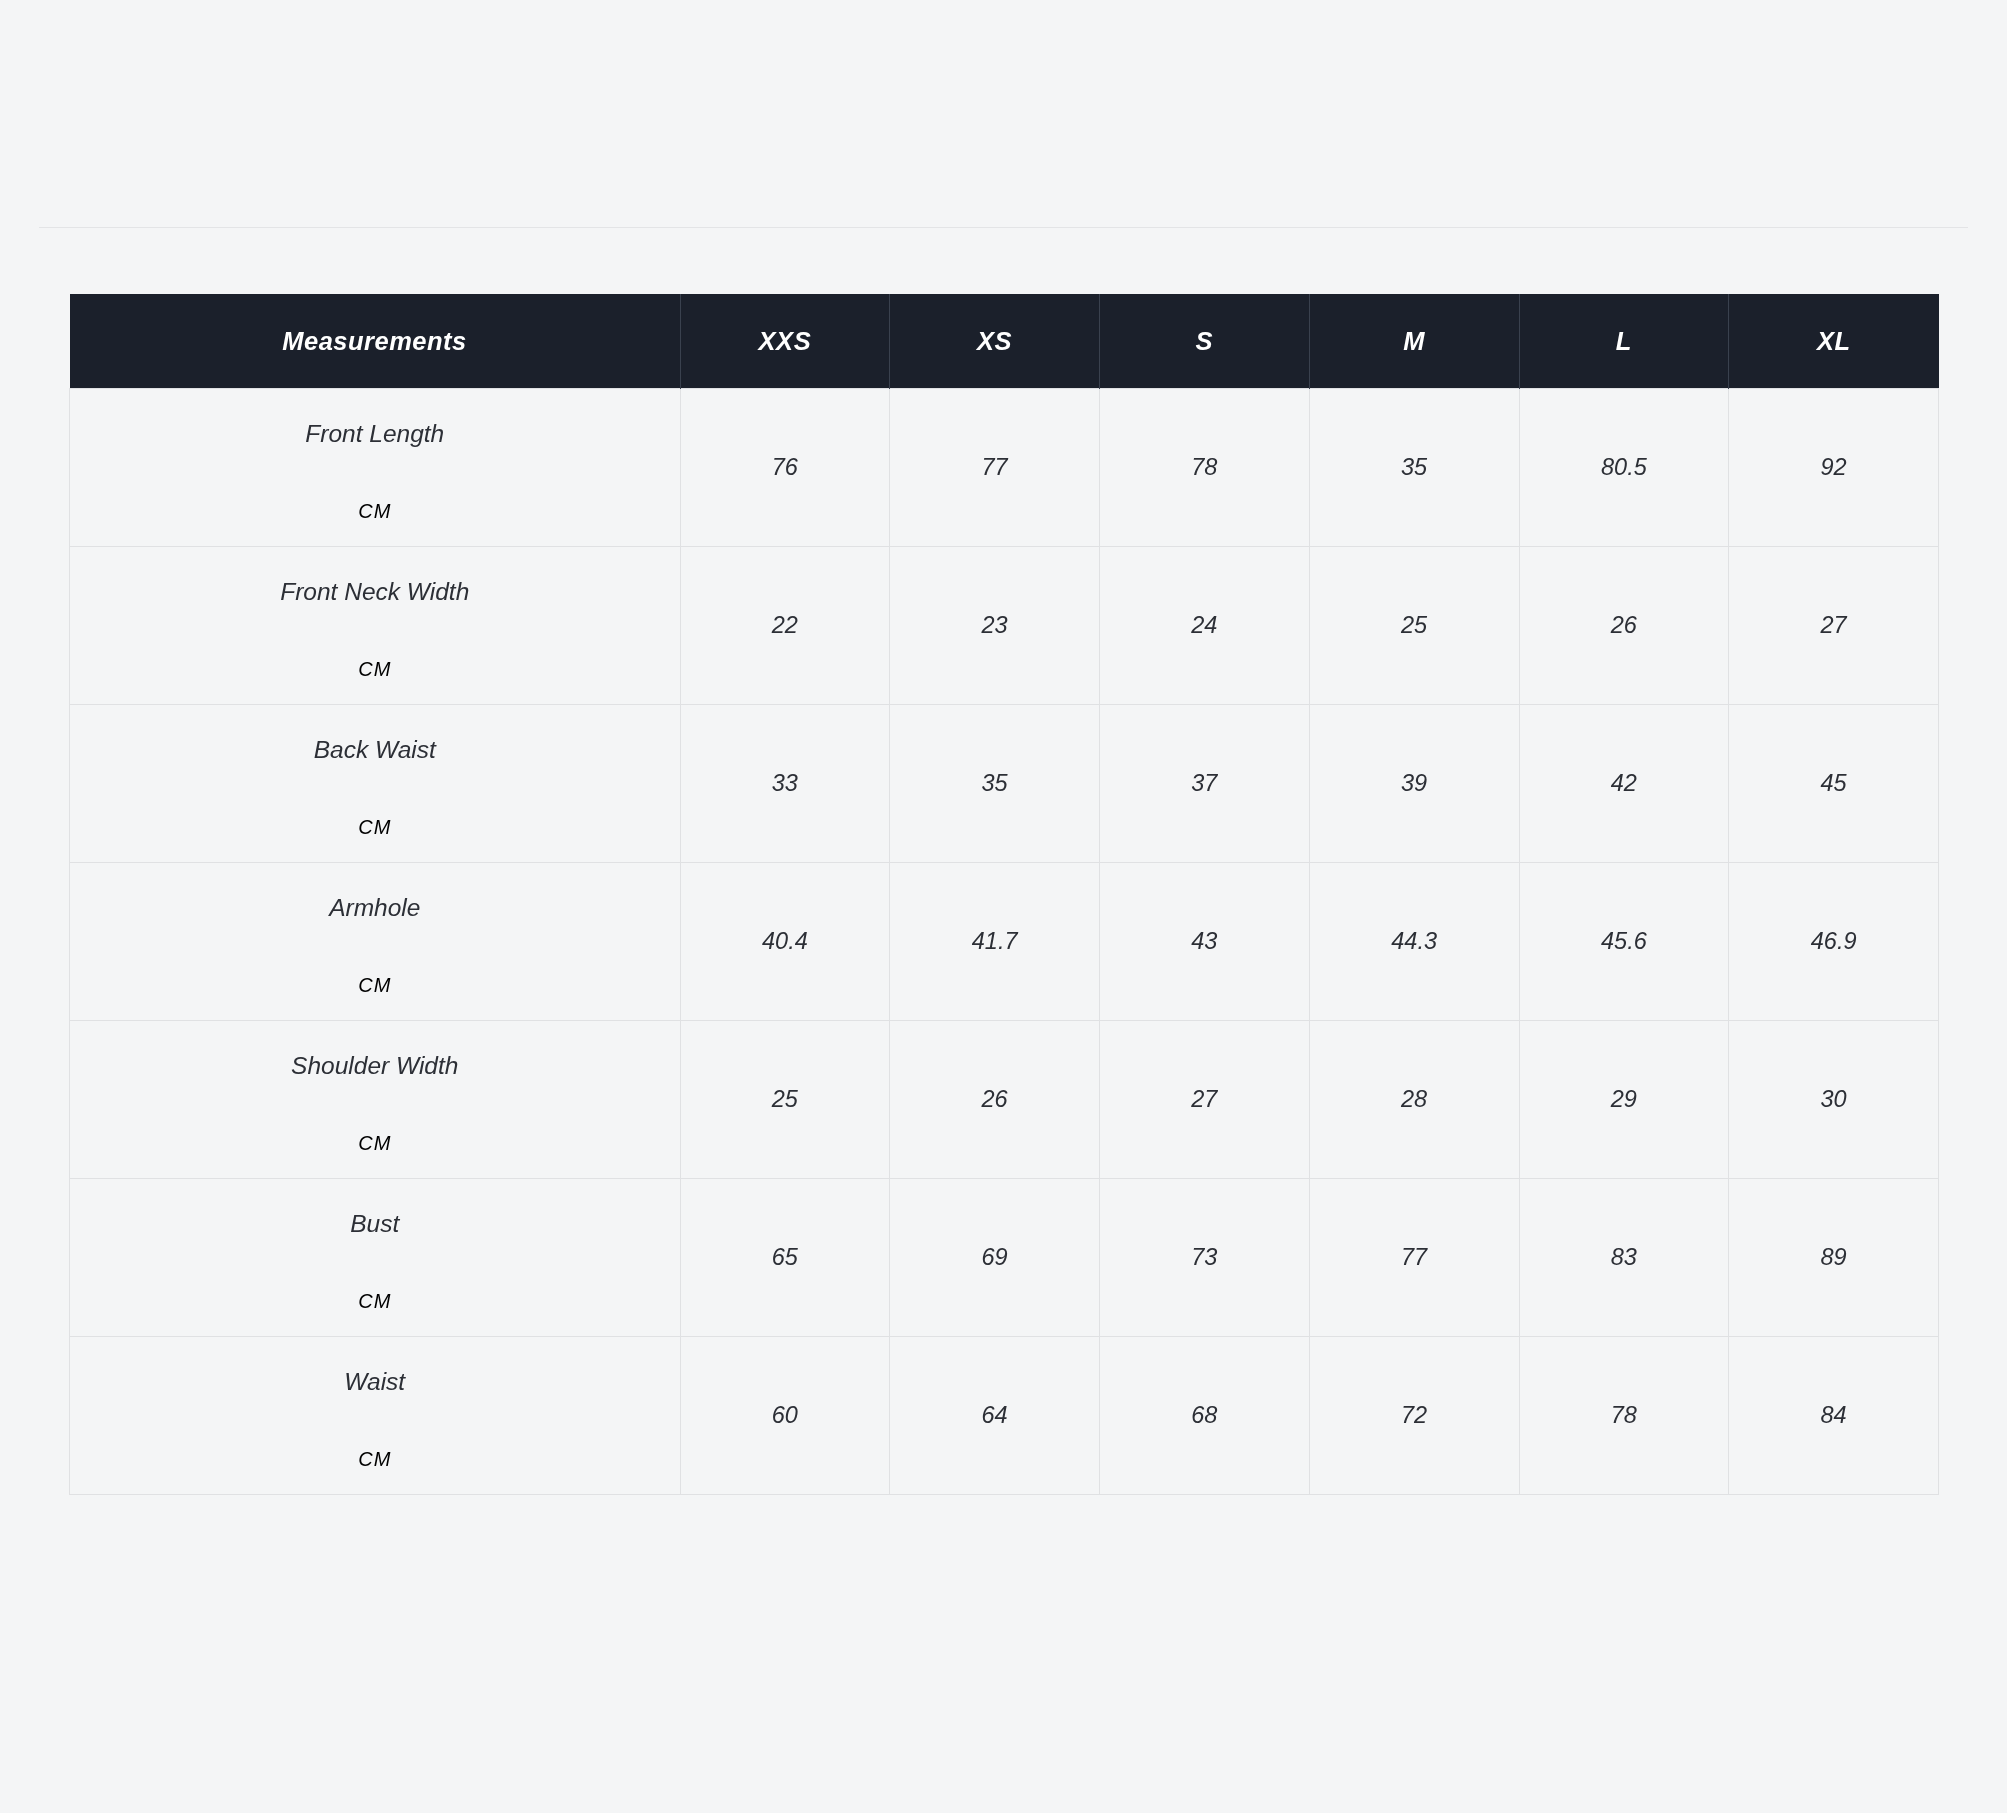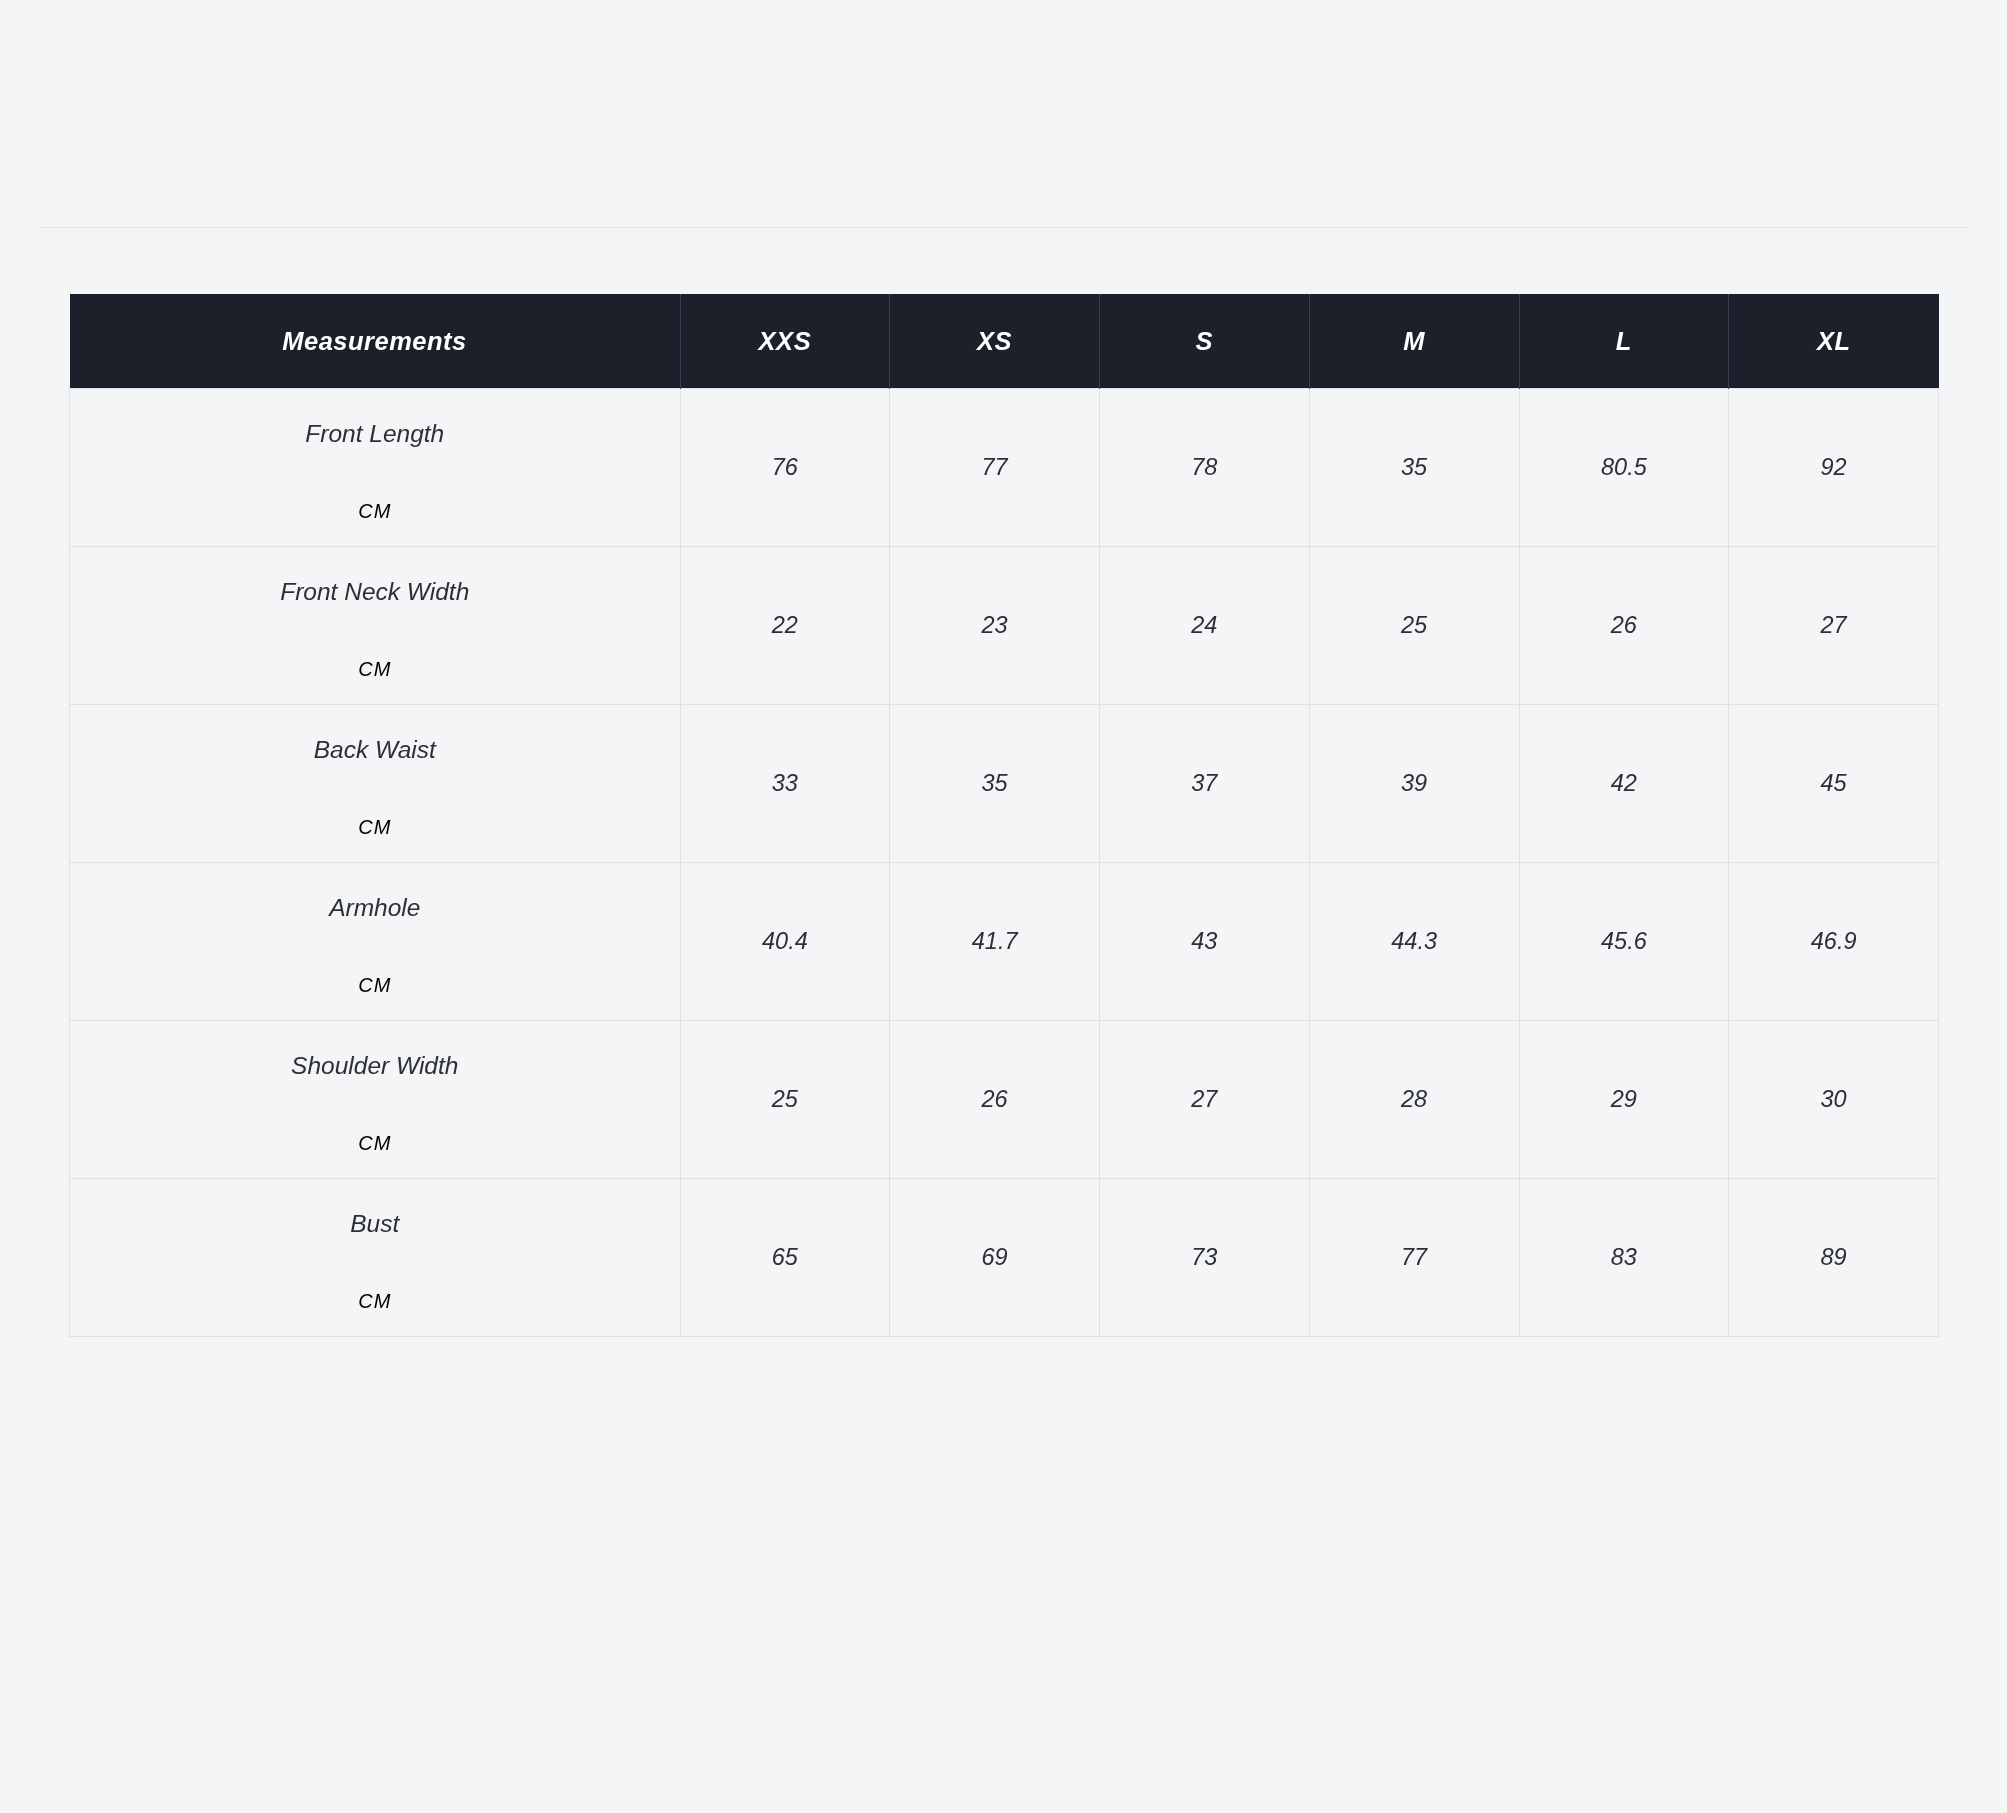--- a/index.html
+++ b/index.html
@@ -192,18 +192,32 @@
           </div>
         </td>
         <td class="value-cell">65</td>
         <td class="value-cell">69</td>
         <td class="value-cell">73</td>
         <td class="value-cell">77</td>
         <td class="value-cell">83</td>
         <td class="value-cell">89</td>
       </tr>
 
+      <tr>
+        <td class="label-cell">
+          <div class="label-inner">
+            <span class="label-name">Waist</span>
+            <span class="label-unit">CM</span>
+          </div>
+        </td>
+        <td class="value-cell">60</td>
+        <td class="value-cell">64</td>
+        <td class="value-cell">68</td>
+        <td class="value-cell">72</td>
+        <td class="value-cell">78</td>
+        <td class="value-cell">84</td>
+      </tr>
 
 
     </tbody>
   </table>
 </div>
 
 
 </body></html>

